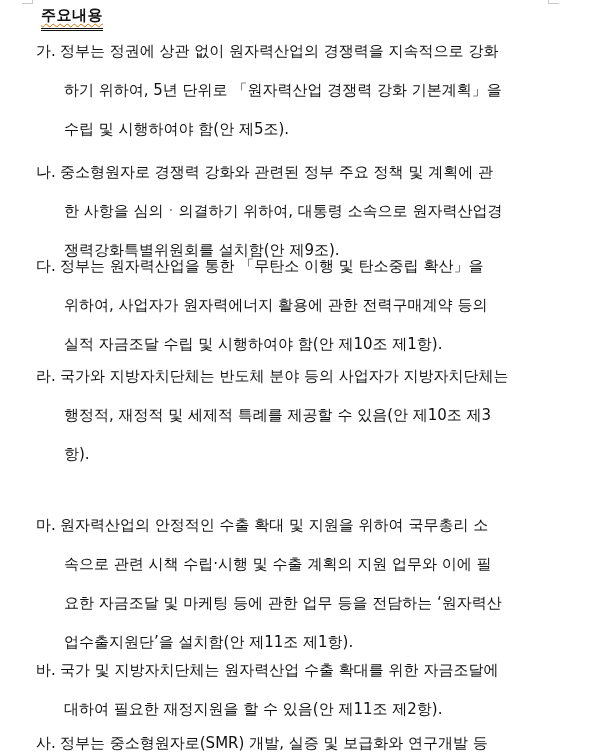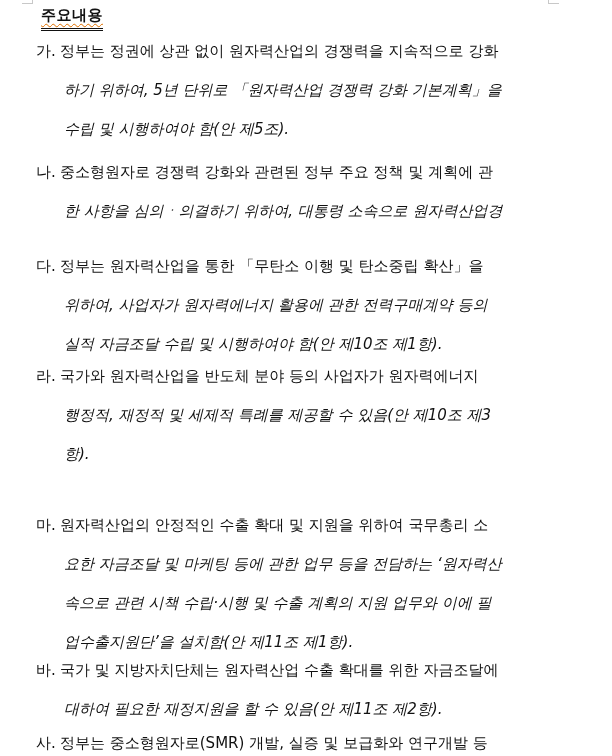--- a/index.html
+++ b/index.html
@@ -9,21 +9,21 @@
   .corner-tl { left:22px; top:0; border-right:1px solid #c8c8c8; border-bottom:1px solid #c8c8c8; }
   .corner-tr { left:548px; top:0; border-left:1px solid #c8c8c8; border-bottom:1px solid #c8c8c8; }
   .heading { position:absolute; left:41px; top:6px; font-size:15px; font-weight:bold;
              letter-spacing:0.5px; padding-bottom:3px;
              border-bottom:3px double #111; }
   .heading .sq { text-decoration:underline wavy #e07000 1px; text-underline-offset:3px;margin-top:31px; }
   .item { position:absolute; left:36px; width:520px; font-size:15px; }
   .line { height:39px; line-height:39px; white-space:nowrap; display:flex; justify-content:space-between; }
   .line.last { justify-content:flex-start; gap:6px; }
   .marker { width:24px; display:inline-block; }
-  .indent { padding-left:28px;font-style:italic; }
+  .indent { padding-left:28px; }
 </style>
 </head>
 <body>
 
 <div class="corner-mark corner-tl"></div>
 <div class="corner-mark corner-tr"></div>
 
 <div class="heading">
   <span class="sq">주요내용</span>
 </div>
@@ -36,47 +36,48 @@
   <div class="line indent">하기 위하여, 5년 단위로 「원자력산업 경쟁력 강화 기본계획」을</div>
   <div class="line indent last">수립 및 시행하여야 함(안 제5조).</div>
 </div>
 
 <div class="item" style="top:153px">
   <div class="line">
       <span class="marker">나.</span>
       <span style="flex:1">중소형원자로 경쟁력 강화와 관련된 정부 주요 정책 및 계획에 관</span>
     </div>
   <div class="line indent">한 사항을 심의ㆍ의결하기 위하여, 대통령 소속으로 원자력산업경</div>
+  <div class="line indent last">쟁력강화특별위원회를 설치함(안 제9조).</div>
 </div>
 
 <div class="item" style="top:247px">
   <div class="line">
       <span class="marker">다.</span>
       <span style="flex:1">정부는 원자력산업을 통한 「무탄소 이행 및 탄소중립 확산」을</span>
     </div>
   <div class="line indent">위하여, 사업자가 원자력에너지 활용에 관한 전력구매계약 등의</div>
   <div class="line indent last">실적 자금조달 수립 및 시행하여야 함(안 제10조 제1항).</div>
 </div>
 
 <div class="item" style="top:357px">
   <div class="line">
       <span class="marker">라.</span>
-      <span style="flex:1">국가와 원자력산업을 반도체 분야 등의 사업자가 원자력에너지</span>
+      <span style="flex:1">국가와 지방자치단체는 반도체 분야 등의 사업자가 지방자치단체는</span>
     </div>
   <div class="line indent">행정적, 재정적 및 세제적 특례를 제공할 수 있음(안 제10조 제3</div>
   <div class="line indent last">항).</div>
 </div>
 
 <div class="item" style="top:506px">
   <div class="line">
       <span class="marker">마.</span>
       <span style="flex:1">원자력산업의 안정적인 수출 확대 및 지원을 위하여 국무총리 소</span>
     </div>
+  <div class="line indent">속으로 관련 시책 수립·시행 및 수출 계획의 지원 업무와 이에 필</div>
   <div class="line indent">요한 자금조달 및 마케팅 등에 관한 업무 등을 전담하는 ‘원자력산</div>
-  <div class="line indent">속으로 관련 시책 수립·시행 및 수출 계획의 지원 업무와 이에 필</div>
   <div class="line indent last">업수출지원단’을 설치함(안 제11조 제1항).</div>
 </div>
 
 <div class="item" style="top:651px">
   <div class="line">
       <span class="marker">바.</span>
       <span style="flex:1">국가 및 지방자치단체는 원자력산업 수출 확대를 위한 자금조달에</span>
     </div>
   <div class="line indent last">대하여 필요한 재정지원을 할 수 있음(안 제11조 제2항).</div>
 </div>

